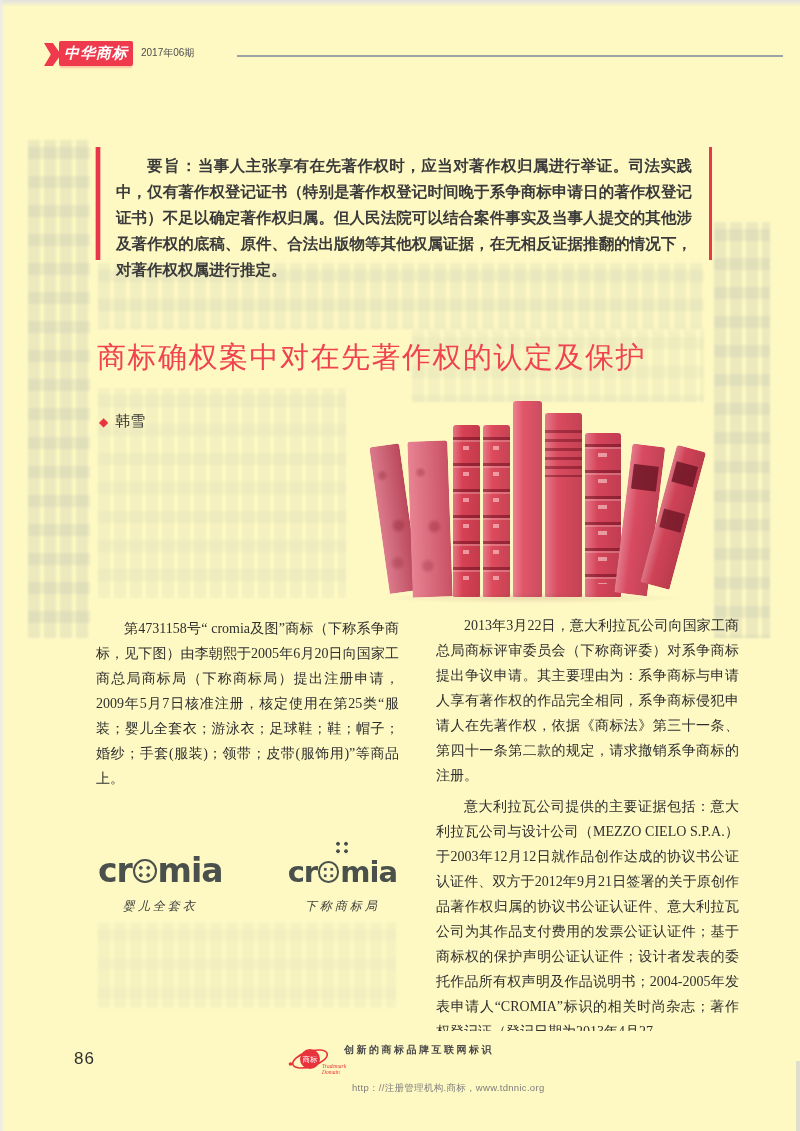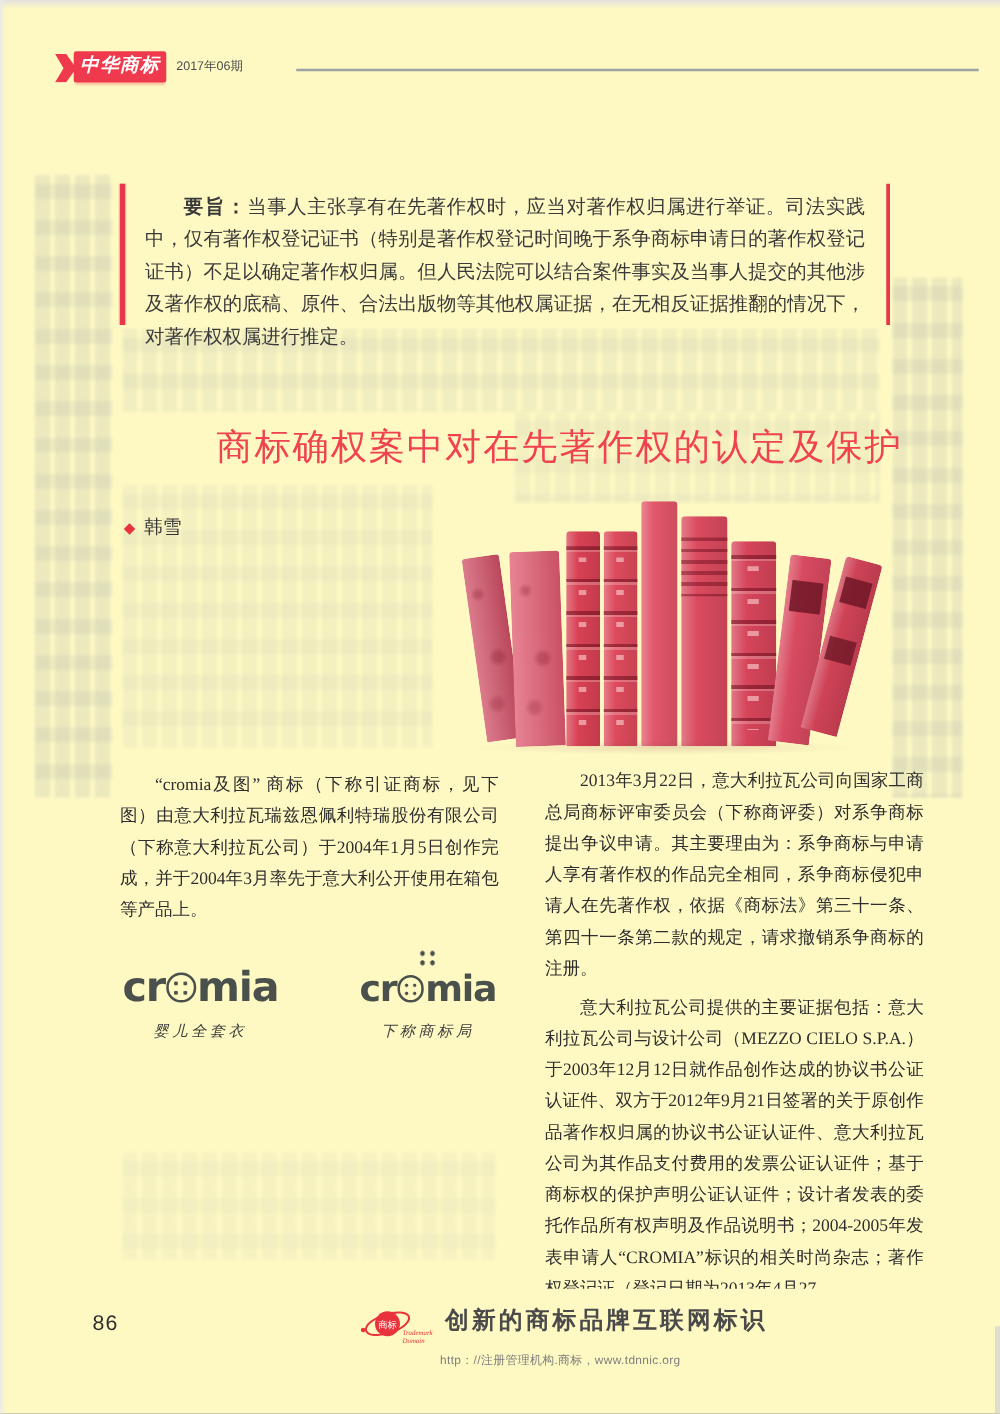--- a/index.html
+++ b/index.html
@@ -29,26 +29,26 @@
     font-size:15px;line-height:25px;text-align:center;letter-spacing:1px;
     box-shadow:0 3px 2px -1px rgba(238,58,76,.28);}
   .issue{position:absolute;left:141px;top:46px;font-size:10px;color:#4c4c4c;}
   .head-rule{position:absolute;left:237px;top:55px;width:546px;height:2px;background:#9da4a4;}
   
   .abstract-wrap{position:absolute;left:96px;top:147px;width:616px;z-index:3;}
   .abar{position:absolute;top:0;height:113px;background:#e8374a;}
   .abar-left{left:0;width:4px;box-shadow:1px 0 0 rgba(232,55,74,.35),-1px 0 0 rgba(232,55,74,.35);}
   .abar-right{right:0;width:3px;}
   .abstract-text{margin:0;padding:6px 20px 0 20px;text-indent:2em;text-align:justify;
-    font-family:"Liberation Serif",serif;font-size:15.5px;line-height:26px;color:#3a3a3a;}
+    font-family:"Liberation Serif",serif;font-size:15.5px;line-height:26px;color:#3a3a3a;font-weight:bold;}
   .abstract-text b{letter-spacing:1px;}
   
   .article-title{position:absolute;left:97px;top:338px;width:625px;z-index:3;margin:0;
     font-size:29px;font-weight:400;letter-spacing:1.5px;color:#ef4450;
-    font-family:"Liberation Sans",sans-serif;text-align:right;}
+    font-family:"Liberation Sans",sans-serif;}
   .author{position:absolute;left:99px;top:412px;z-index:3;display:flex;align-items:center;gap:7px;
     font-size:15px;color:#333;}
   .author .diamond{color:#e8323c;font-size:12px;line-height:1;}
   
   .books{position:absolute;left:362px;top:407px;width:342px;height:190px;z-index:2;
     display:flex;align-items:flex-end;justify-content:center;gap:3px;}
   .books::after{content:"";position:absolute;left:4%;right:4%;bottom:-7px;height:12px;
     background:radial-gradient(ellipse at center, rgba(130,70,70,.16), rgba(130,70,70,0) 70%);}
   .book{position:relative;flex-shrink:0;border-radius:3px 3px 1px 1px;
     background-image:linear-gradient(90deg, rgba(255,255,255,.28), rgba(255,255,255,0) 35%, rgba(0,0,0,.10));}
@@ -76,37 +76,37 @@
   .label2::after{content:"";position:absolute;top:46%;left:14%;right:14%;height:13%;background:#6e1626;opacity:.8;}
   
   .col{position:absolute;width:303px;z-index:3;font-family:"Liberation Serif",serif;}
   .col-left{left:96px;top:616px;}
   .col-right{left:436px;top:613px;height:418px;overflow:hidden;}
   .section-title{margin:0 0 7px 0;text-align:center;color:#e8323c;font-size:16px;font-weight:bold;
     letter-spacing:5px;font-family:"Liberation Sans",sans-serif;}
   .body-p{margin:0 0 6px 0;font-size:14px;line-height:25px;text-align:justify;text-indent:2em;color:#2e2e2e;}
   
   .marks{display:flex;justify-content:space-between;align-items:flex-end;margin-top:18px;padding:0 2px;}
-  .mark{text-align:center;}
+  .mark{text-align:center;margin-top:31px;}
   .wordmark{font-family:"DejaVu Sans",sans-serif;font-weight:bold;color:#4a514c;line-height:1;
     letter-spacing:-1px;white-space:nowrap;}
   .mark-disputed .wordmark{font-size:33px;}
   .mark-cited .wordmark{font-size:29px;}
   .o-emblem{display:inline-block;width:.60em;height:.60em;border:.085em solid currentColor;border-radius:50%;
     margin:0 .03em;position:relative;top:.03em;}
   .o-emblem::before{content:"";position:absolute;inset:12%;
     background-image:radial-gradient(circle, currentColor 28%, rgba(0,0,0,0) 34%);background-size:50% 50%;}
   .knot-emblem{display:block;width:16px;height:15px;margin:0 auto 3px;
     background-image:radial-gradient(circle, #4a514c 34%, rgba(0,0,0,0) 38%);background-size:8px 7.5px;}
   .mark-caption{margin-top:11px;font-family:"Liberation Serif",serif;font-style:italic;
     font-size:12px;letter-spacing:3px;color:#3d3d3d;}
   
   .page-num{position:absolute;left:74px;top:1049px;font-size:17px;color:#2f2f2f;z-index:3;letter-spacing:1px;}
   .footer-logo{position:absolute;left:284px;top:1040px;z-index:3;}
-  .slogan{position:absolute;left:356px;top:1043px;z-index:3;font-size:19px;font-weight:bold;
+  .slogan{position:absolute;left:344px;top:1043px;z-index:3;font-size:10px;font-weight:bold;
     color:#4a4a4a;letter-spacing:2.5px;}
   .footer-url{position:absolute;left:352px;top:1062px;z-index:3;font-size:9.5px;color:#7d7d7d;letter-spacing:.3px;margin-top:20px;}
 </style>
 </head>
 <body>
 
 <div class="page">
 
   <div class="edge-top"></div>
   <div class="edge-left"></div>
@@ -144,21 +144,21 @@
     <div class="book bk3 bands"></div>
     <div class="book bk4 bands"></div>
     <div class="book bk5"></div>
     <div class="book bk6 ridges"></div>
     <div class="book bk7 bands"></div>
     <div class="book bk8 label1"></div>
     <div class="book bk9 label2"></div>
   </div>
 
   <div class="col col-left">
-    <p class="body-p">“cromia及图” 商标（下称引证商标，见下图）由意大利拉瓦瑞兹恩佩利特瑞股份有限公司（下称意大利拉瓦公司）于2004年1月5日创作完成，并于2004年3月率先于意大利公开使用在箱包等产品上。</p>
+    <p class="body-p">第4731158号“ cromia及图”商标（下称系争商标，见下图）由李朝熙于2005年6月20日向国家工商总局商标局（下称商标局）提出注册申请，2009年5月7日核准注册，核定使用在第25类“服装；婴儿全套衣；游泳衣；足球鞋；鞋；帽子；婚纱；手套(服装)；领带；皮带(服饰用)”等商品上。</p>
 
     <div class="marks">
       <div class="mark mark-disputed">
         <div class="wordmark"><span>cr</span><span class="o-emblem"></span><span>mia</span></div>
         <div class="mark-caption">婴儿全套衣</div>
       </div>
       <div class="mark mark-cited">
         <span class="knot-emblem"></span>
         <div class="wordmark"><span>cr</span><span class="o-emblem"></span><span>mia</span></div>
         <div class="mark-caption">下称商标局</div>

